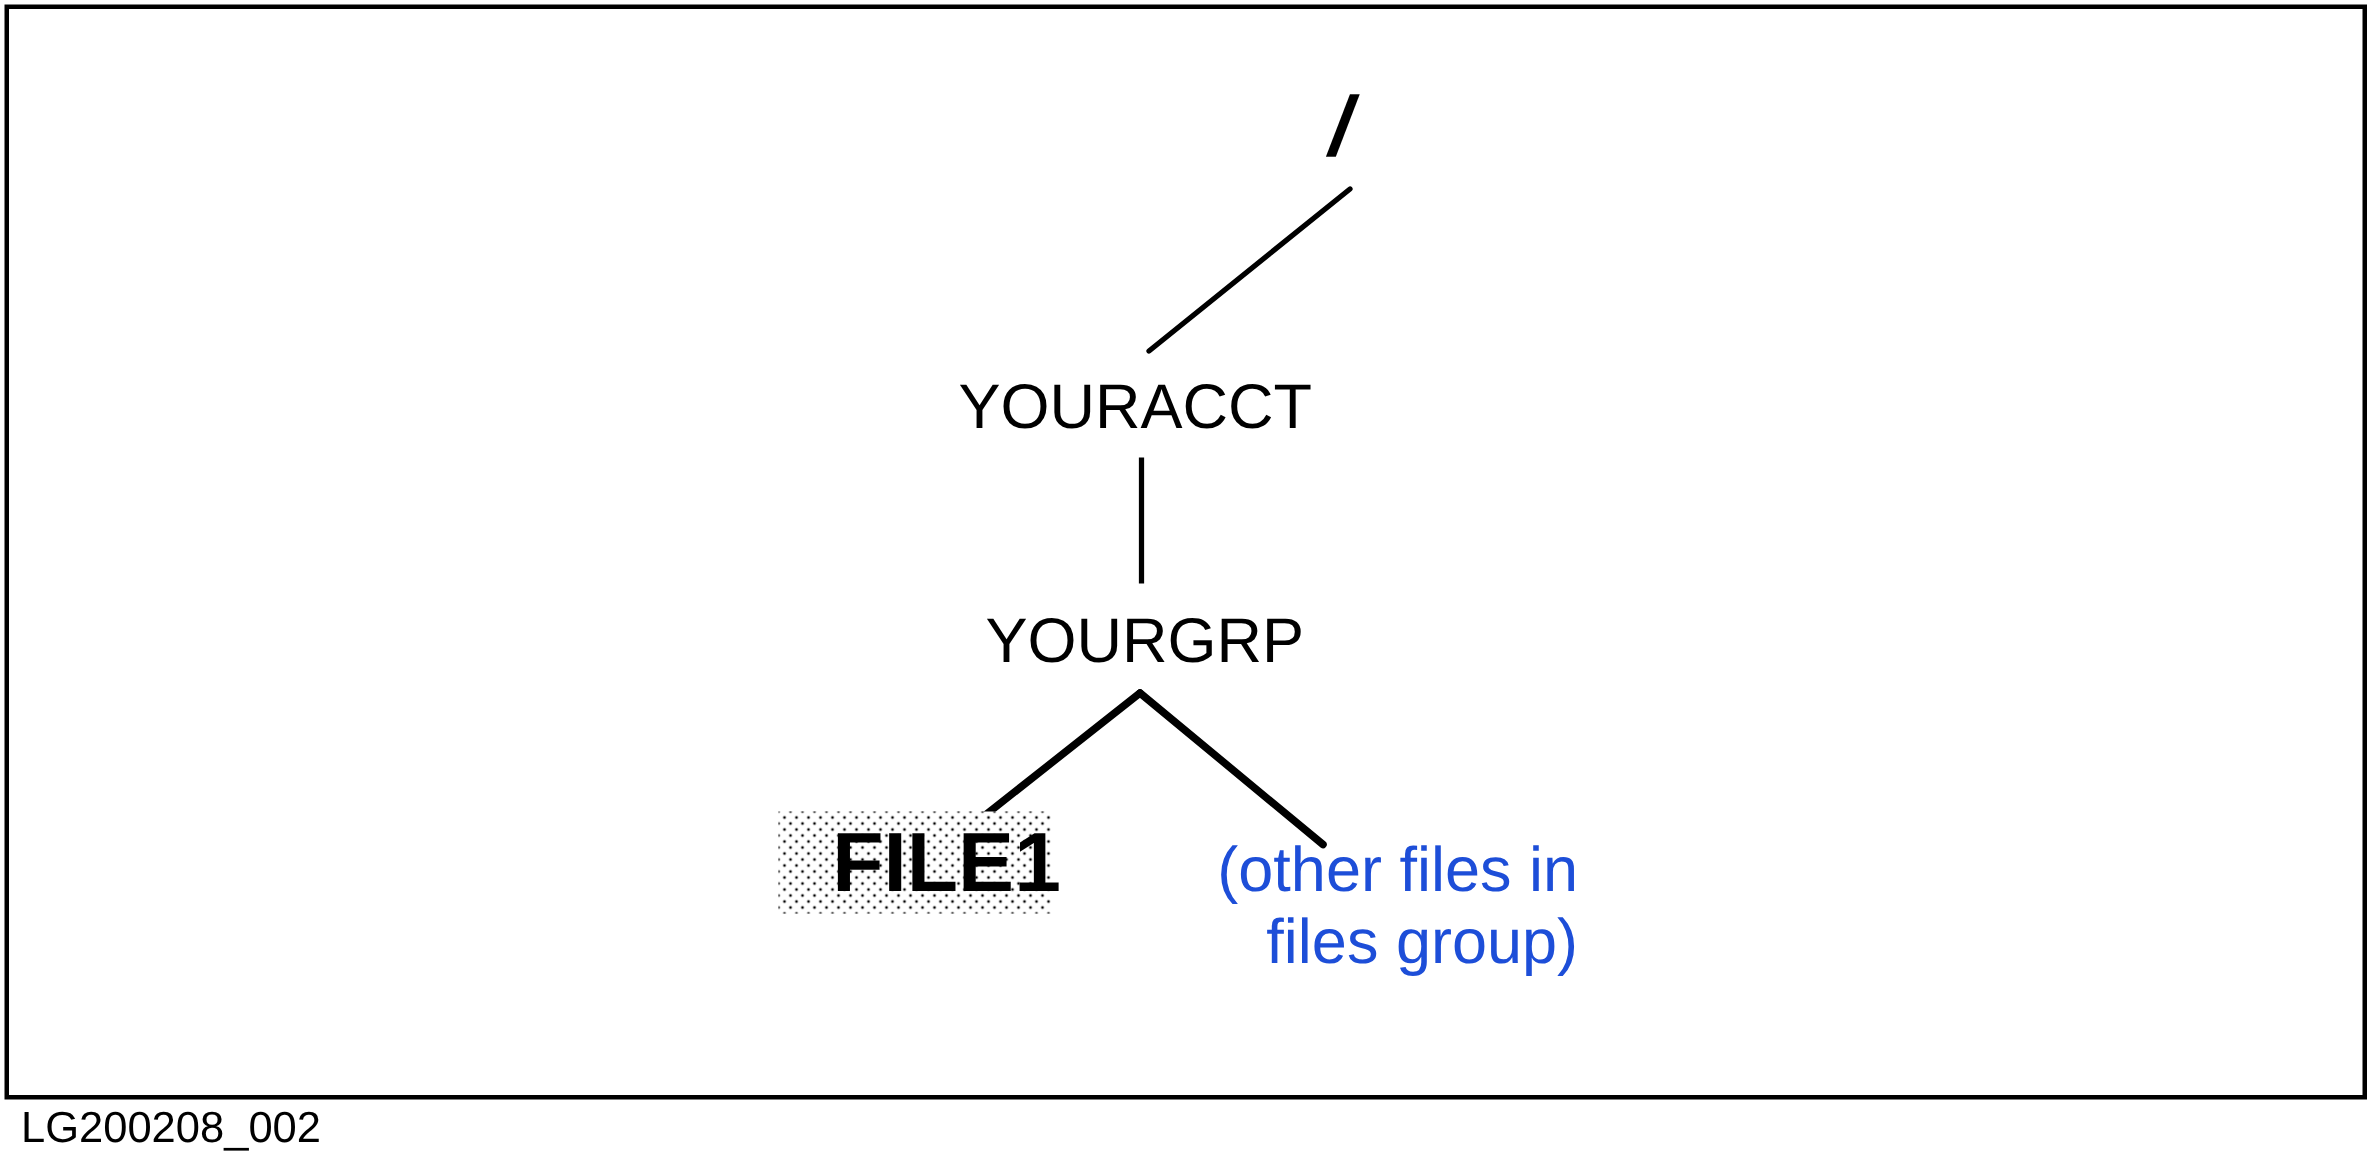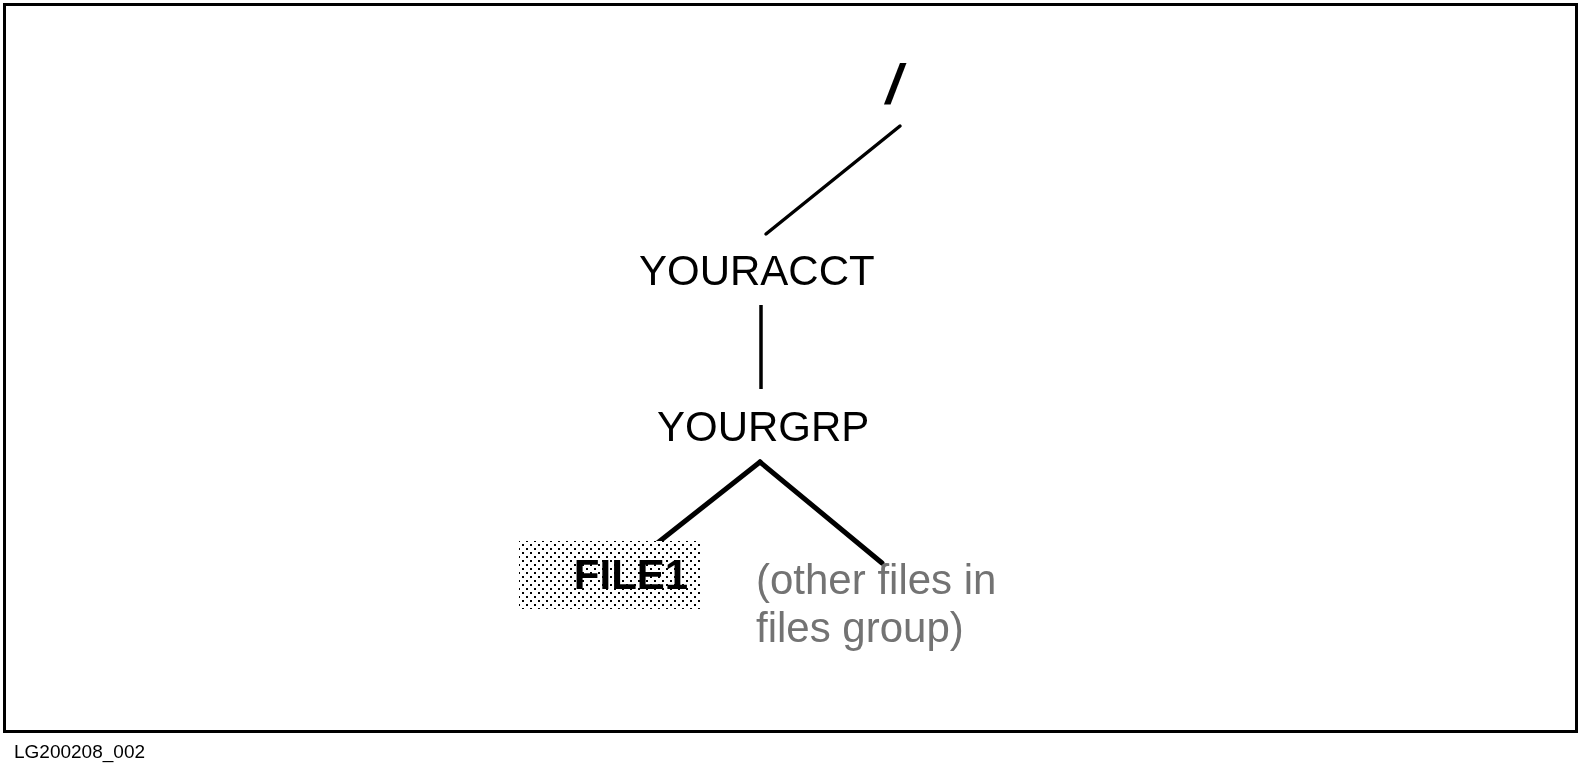--- a/index.html
+++ b/index.html
@@ -88,52 +88,52 @@
       radial-gradient(#000000 0.9px, transparent 1.1px),
       radial-gradient(#000000 0.9px, transparent 1.1px);
     background-size: 8px 8px, 8px 8px;
     background-position: 0 0, 4px 4px;
     display: flex;
     align-items: center;
     justify-content: center;
   }
   #node-file1-label {
     font-family: "Liberation Sans", sans-serif;
-    font-size: 42px;
+    font-size: 56px;
     line-height: 42px;
     font-weight: bold;
     color: #000000;
     white-space: nowrap;
     margin-left: 42px;
   }
 
   
   #node-otherfiles {
     position: absolute;
     left: 756px;
     top: 556px;
     width: 296px;
-    text-align: left;
+    text-align: right;
     font-family: "Liberation Sans", sans-serif;
     font-size: 42px;
     line-height: 48px;
-    color: #737373;
+    color: #1d4ed8;
   }
   #node-otherfiles .cap-line {
     display: block;
     white-space: nowrap;
   }
 
   
   #figure-id {
     position: absolute;
     left: 14px;
     top: 738px;
     font-family: "Liberation Sans", sans-serif;
-    font-size: 19px;
+    font-size: 29px;
     line-height: 28px;
     color: #000000;
     white-space: nowrap;
   }
 </style>
 </head>
 <body>
 
 <div id="figure-root">
 

